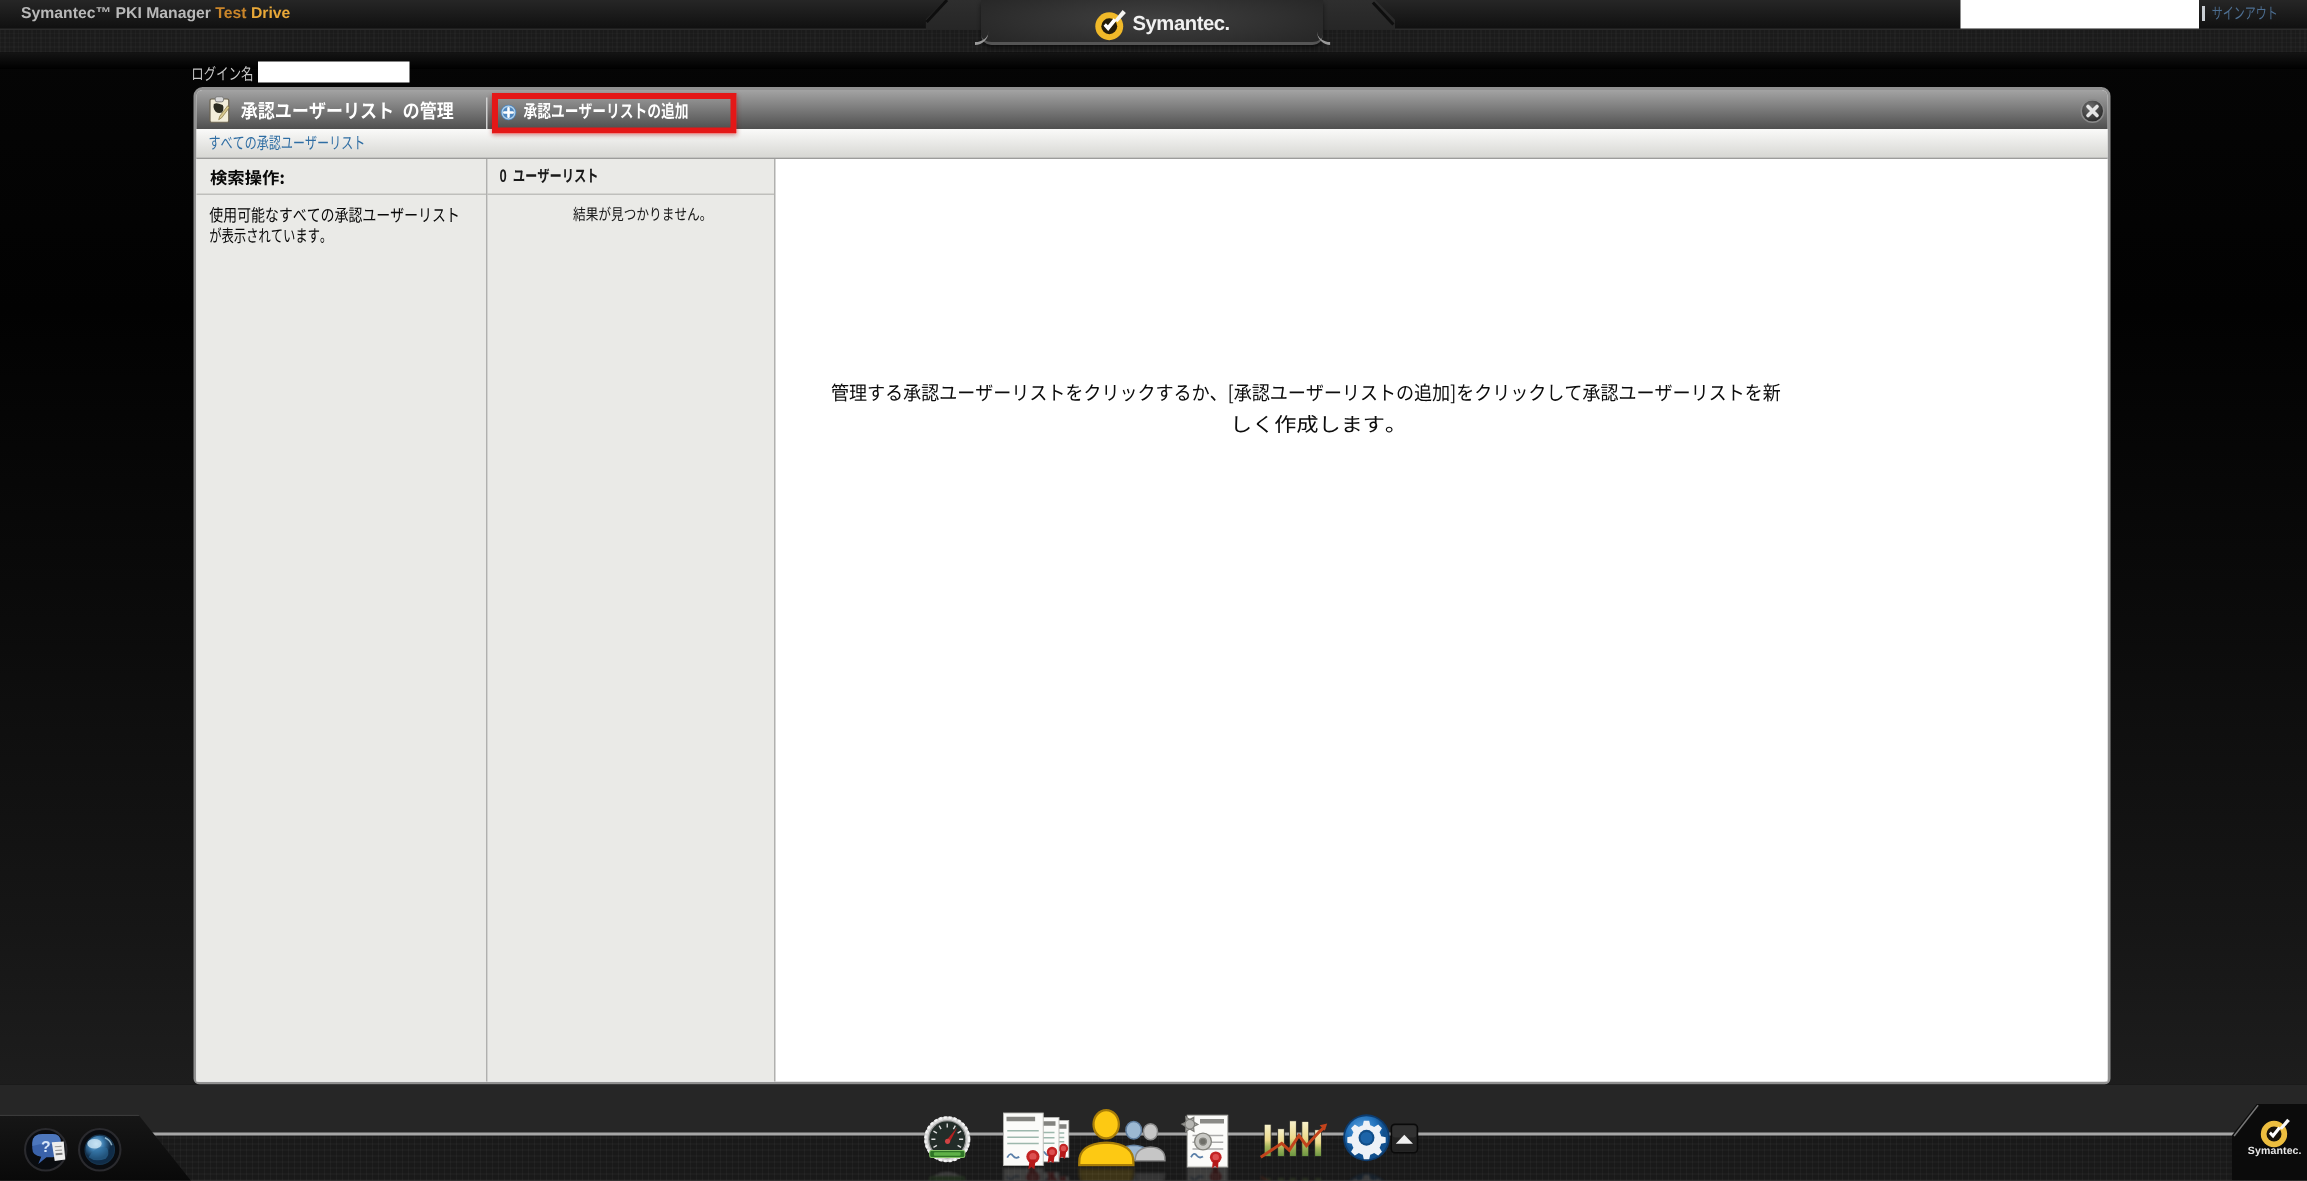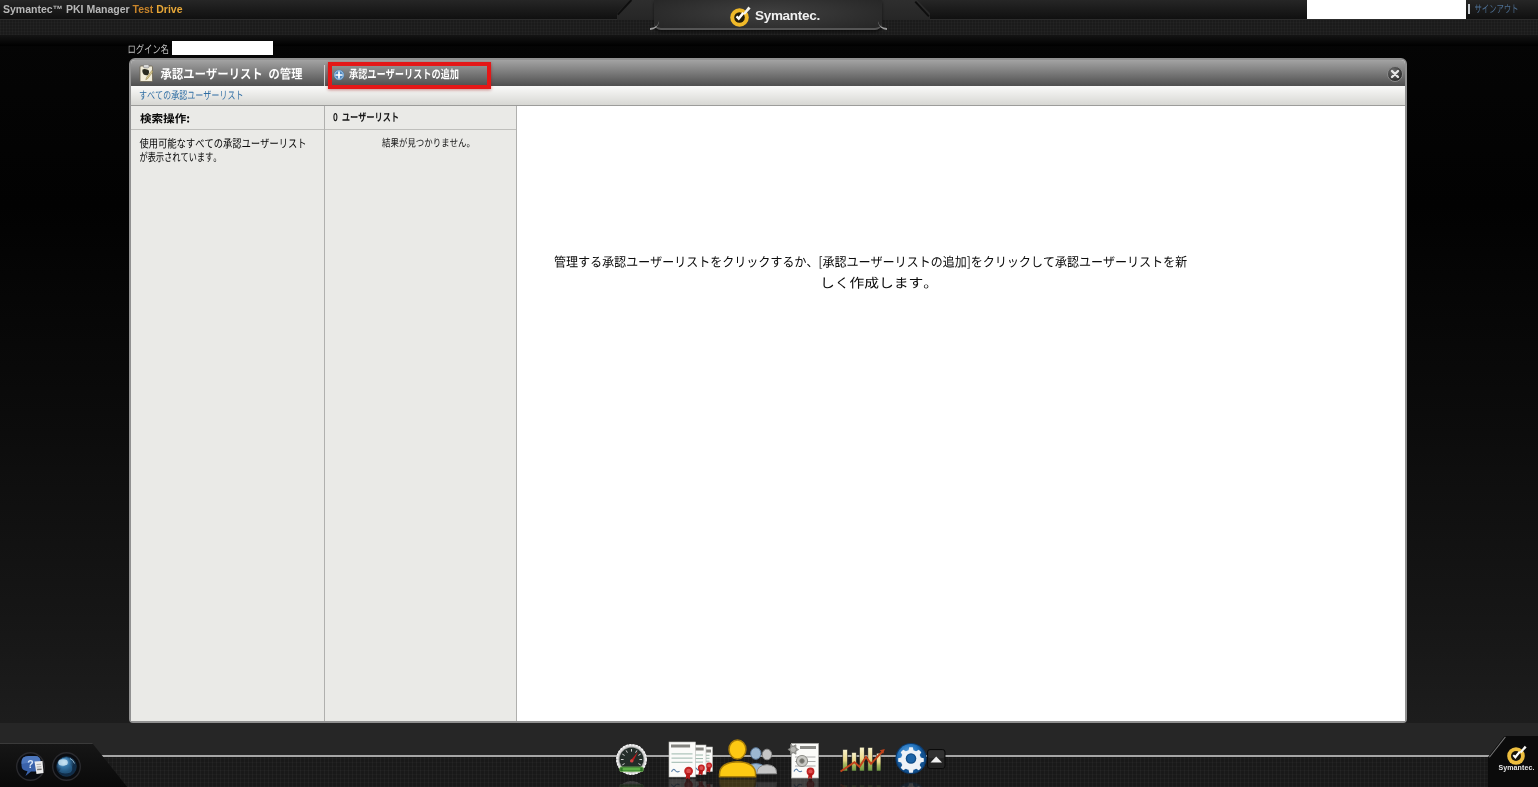--- a/index.html
+++ b/index.html
@@ -3,21 +3,21 @@
 <meta charset="utf-8">
 <style>
 html,body{margin:0;padding:0;background:#000;}
 body{width:1538px;height:787px;position:relative;overflow:hidden;
   font-family:"Liberation Sans",sans-serif;}
 .abs{position:absolute;}
 #bggrad{left:0;top:34px;width:1538px;height:689px;
   background:linear-gradient(180deg,#050505 0%,#020202 25%,#0b0b0b 55%,#161616 85%,#1d1d1d 100%);}
 #topbar{left:0;top:0;width:1538px;height:19px;
   background:linear-gradient(180deg,#262626,#101010);}
-#toptitle{left:3px;top:0;height:19px;line-height:19px;font-size:10.5px;font-weight:bold;
+#toptitle{left:14px;top:0;height:19px;line-height:19px;font-size:10.5px;font-weight:bold;
   color:#b8b8b8;letter-spacing:0;}
 #toptitle .td1{color:#c9852a;} #toptitle .td2{color:#e8a838;}
 .cseam{width:20px;height:1.5px;background:#0e0e0e;transform-origin:0 0;}
 #cseamL{left:617px;top:14px;transform:rotate(-47deg);}
 #cseamR{left:916px;top:1px;transform:rotate(47deg);}
 #tb2{left:0;top:19px;width:1538px;height:15px;background:#1b1b1b;
   border-top:1px solid #2c2c2c;
   background-image:repeating-linear-gradient(90deg,rgba(255,255,255,.025) 0 1px,transparent 1px 3px),
     repeating-linear-gradient(0deg,rgba(255,255,255,.02) 0 1px,transparent 1px 3px);}
 #tb2fade{left:0;top:35px;width:1538px;height:11px;

